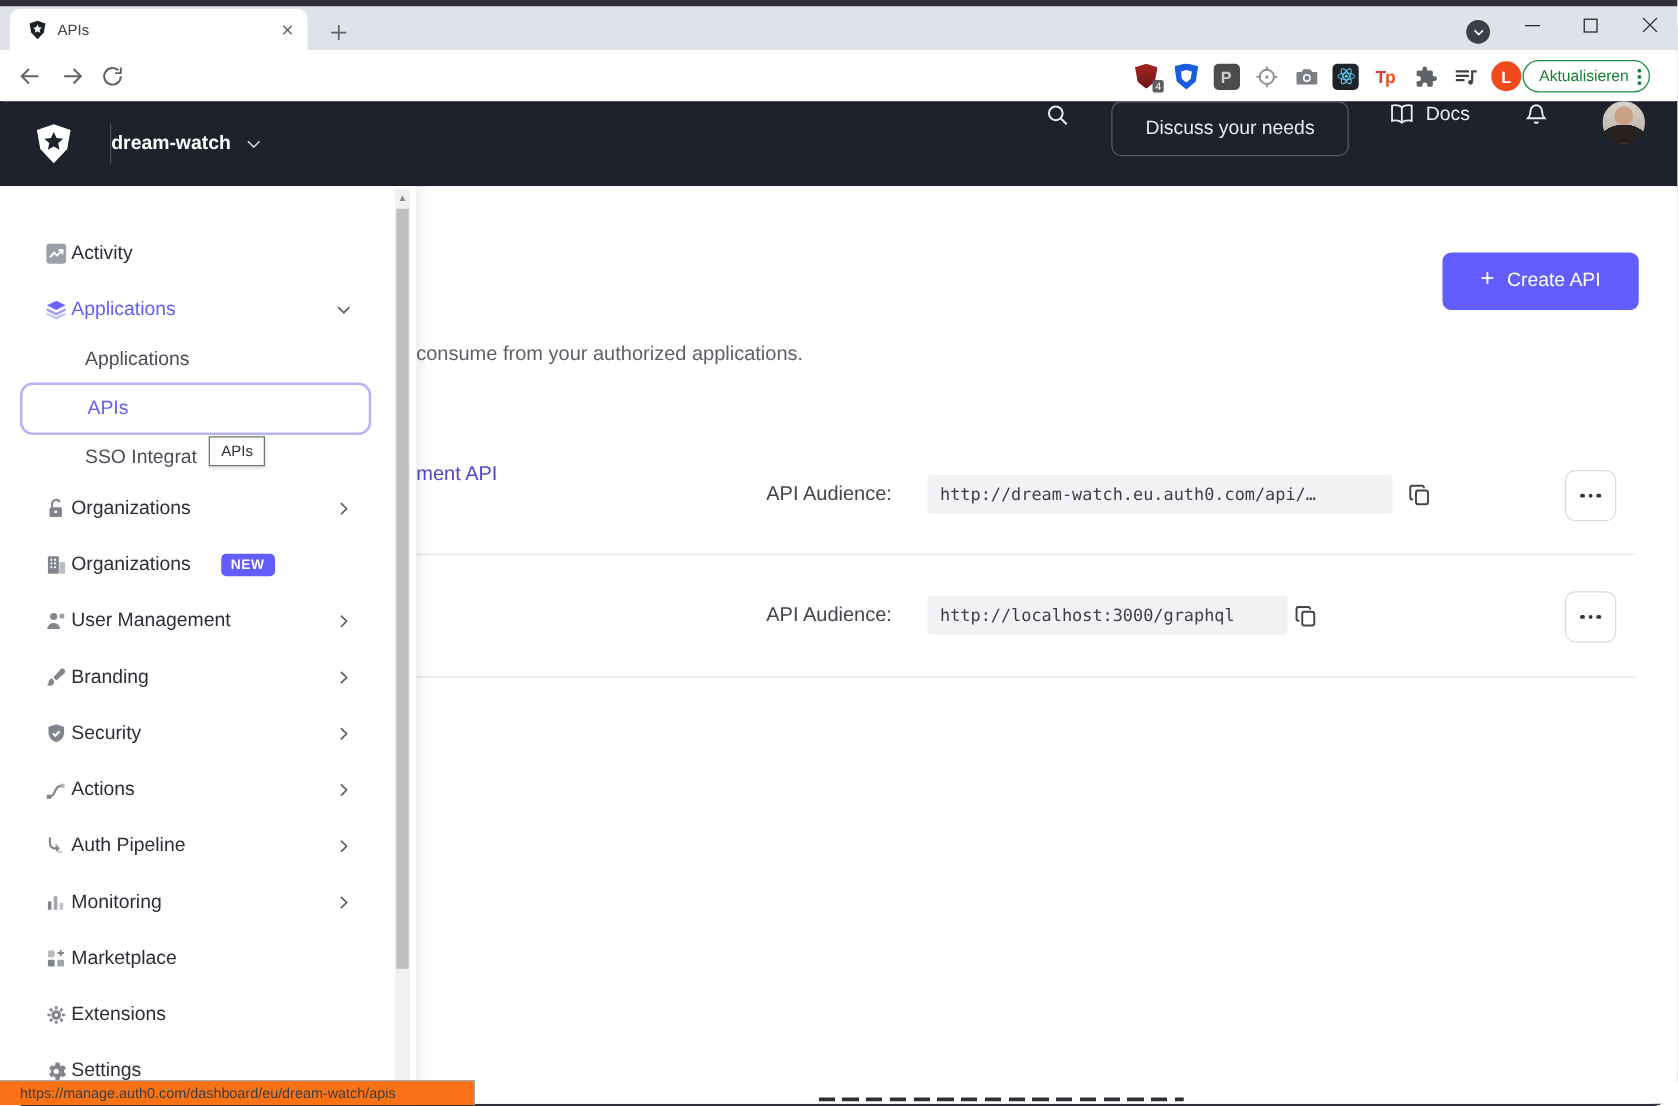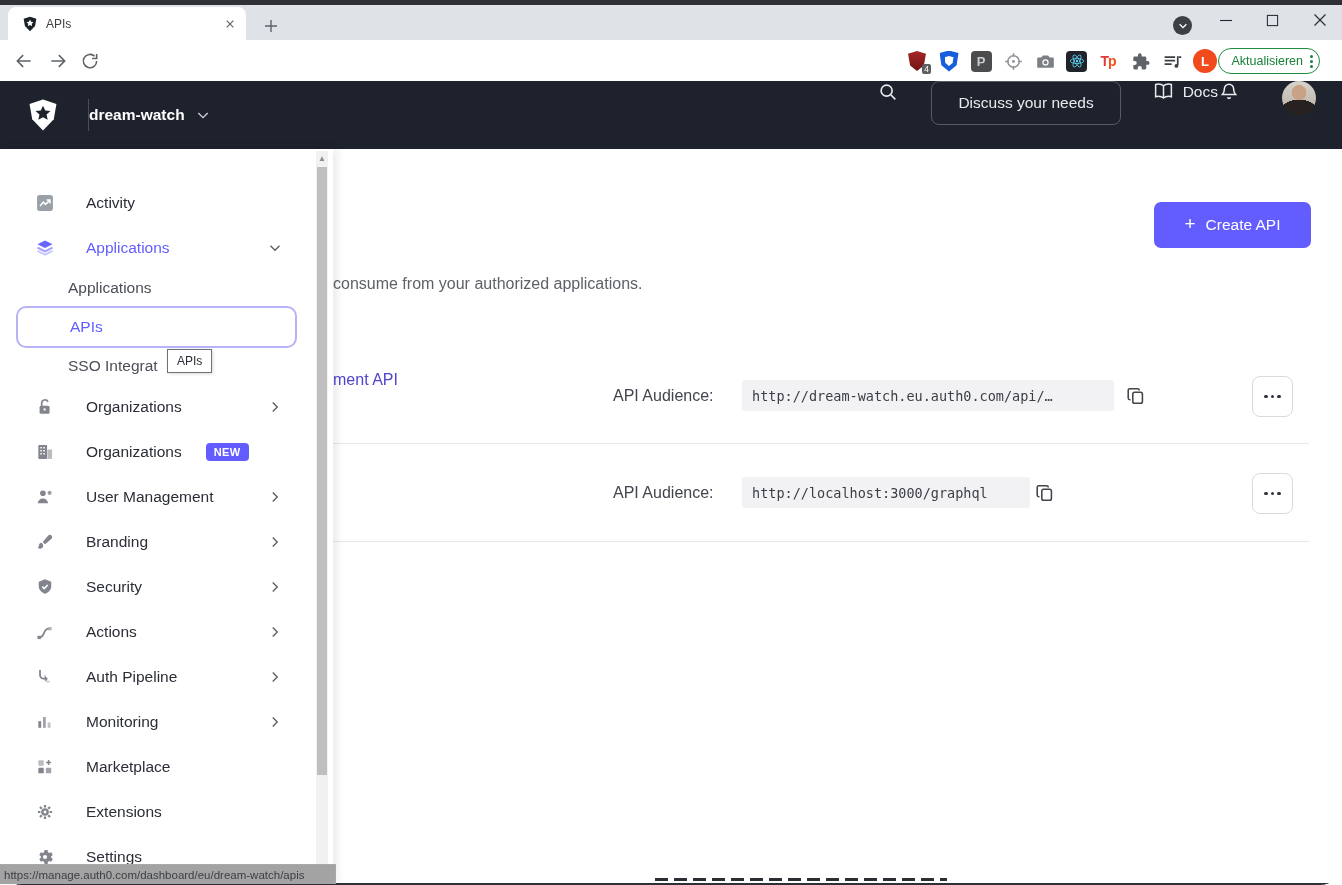--- a/index.html
+++ b/index.html
@@ -44,21 +44,21 @@
 
   
   .appheader { position:absolute; left:0; top:81px; width:100%; height:68px; background:#1e222c; display:flex; align-items:center; }
   .a0logo { width:34px; height:34px; margin-left:26px; }
   .hdr-div { width:1px; height:32px; background:#4a4e59; margin-left:28px; }
   .tenant { color:#fff; font-size:15.5px; font-weight:600; }
   .tenant-chev { width:16px; height:16px; color:#cfd2d8; margin-left:10px; }
   .hdr-right { position:absolute; right:0; top:0; height:68px; display:flex; align-items:flex-start; }
   .hdr-search { width:22px; height:22px; color:#e8eaee; margin-right:32px; }
   .discuss { height:44px; border:1px solid #565b66; border-radius:8px; background:transparent; color:#e7e9ec; font-size:15.5px; padding:0 26px; margin-right:32px; font-family:inherit; }
-  .docs { display:flex; align-items:center; gap:9px; color:#e8eaee; font-size:15.5px; }
+  .docs { display:flex; align-items:center; gap:9px; color:#e8eaee; font-size:15.5px; margin-right:42px; }
   .docs svg { width:21px; height:21px; }
   .bellwrap { width:22px; height:22px; color:#e8eaee; margin-right:42px; }
   .hdr-avatar { width:34px; height:34px; border-radius:50%; margin-right:26px; overflow:hidden;
     background: radial-gradient(circle at 50% 34%, #c9a184 0 26%, rgba(0,0,0,0) 27%),
                 radial-gradient(ellipse 62% 48% at 50% 102%, #272220 0 98%, rgba(0,0,0,0) 99%),
                 linear-gradient(#d8d3cb, #b3ada3); }
 
   
   .content { position:absolute; left:0; top:149px; width:100%; height:734px; background:#fff; }
 
@@ -74,36 +74,36 @@
   .rowmenu i { width:3.5px; height:3.5px; border-radius:50%; background:#30333a; }
   .hr { position:absolute; left:0; right:33px; height:1px; background:#e6e8ea; }
   .sliver { position:absolute; left:655px; bottom:2px; width:292px; height:3px;
             background:repeating-linear-gradient(90deg,#2b2e33 0 13px, transparent 13px 19px); }
 
   
   .sidebar { position:absolute; left:0; top:0; width:333px; height:734px; background:#fff; box-shadow:3px 0 10px rgba(0,0,0,.10); z-index:5; }
   .nav { padding-top:31px; }
   .nav-item { position:relative; height:45px; display:flex; align-items:center; padding-left:35px; }
   .nav-ico { width:20px; height:20px; color:#82858d; flex:0 0 auto; }
-  .nav-label { font-size:15.5px; color:#2b2e37; margin-left:31px; }
+  .nav-label { font-size:15.5px; color:#2b2e37; margin-left:2px; }
   .nav-item.active .nav-ico, .nav-item.active .nav-label { color:#635dff; }
   .nav-chev { position:absolute; left:266px; width:18px; height:18px; color:#5a5d66; }
   .nav-sub { height:36px; display:flex; align-items:center; padding-left:68px; }
   .nav-sub .nav-label { margin-left:0; color:#4b4e57; }
   .nav-sub.focused { height:42px; margin:0 36px 0 16px; border:2px solid #b7b3f7; border-radius:10px; padding-left:52px; }
   .nav-sub.focused .nav-label { color:#635dff; }
   .newbadge { background:#635dff; color:#fff; font-size:11px; font-weight:bold; letter-spacing:.4px; padding:3px 8px; border-radius:4px; margin-left:24px; }
   .tooltip { position:absolute; left:167px; top:200px; background:#fff; border:1px solid #6f7177; padding:4px 9px; font-size:12px; color:#2a2d35; box-shadow:1px 1px 3px rgba(0,0,0,.15); z-index:8; }
   
   .sb-track { position:absolute; right:5px; top:2px; bottom:0; width:12px; background:#f1f1f1; }
   .sb-arrow { position:absolute; top:0; left:0; width:12px; height:14px; display:flex; align-items:center; justify-content:center; color:#8b8b8b; font-size:8px; }
   .sb-thumb { position:absolute; top:16px; left:1px; width:10px; height:608px; background:#bfbfbf; }
 
   
-  .statusbar { position:absolute; left:0; bottom:1px; width:336px; height:20px; background:#a3a3a3; border-top:1px solid #a9a9a9; border-right:1px solid #a9a9a9; display:flex; align-items:center; padding-left:4px; z-index:10; }
+  .statusbar { position:absolute; left:0; bottom:1px; width:380px; height:20px; background:#f97316; border-top:1px solid #a9a9a9; border-right:1px solid #a9a9a9; display:flex; align-items:center; padding-left:16px; z-index:10; }
   .statusbar span { font-size:11.5px; color:#3b3e43; }
 
   svg { display:block; }
 </style>
 </head>
 <body>
 
 <div class="window">
 
   <div class="tabstrip">

